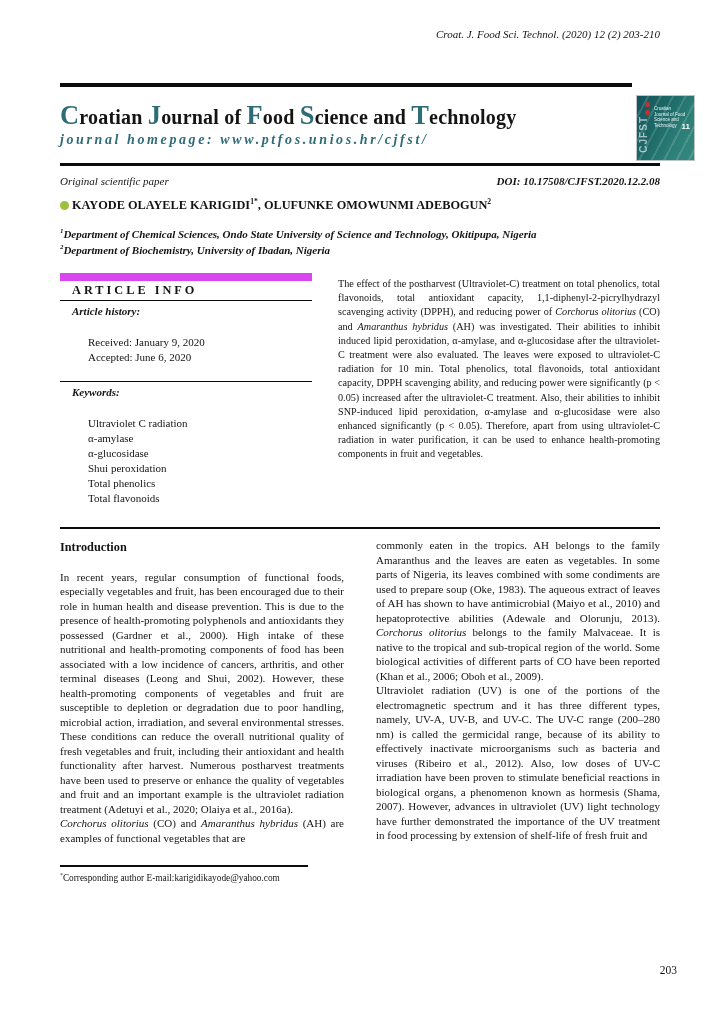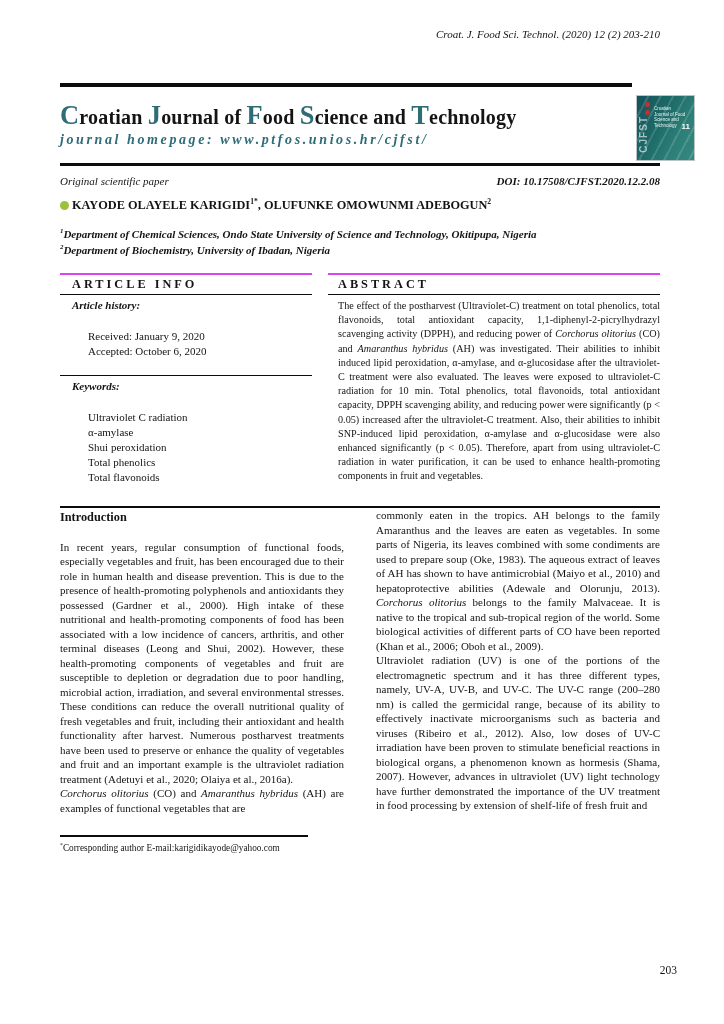--- a/index.html
+++ b/index.html
@@ -52,36 +52,36 @@
   .meta .doi{font-weight:bold;}
 
   .article-title{margin-top:15px;font-size:16px;font-weight:bold;line-height:21px;}
   .authors{margin-top:11px;font-weight:bold;font-size:12.3px;display:flex;align-items:center;text-align:right;}
   .orcid{display:inline-block;width:9px;height:9px;border-radius:50%;background:var(--orcid);margin-right:3px;flex:0 0 auto;}
   .affs{margin-top:14px;font-size:11px;font-style:italic;font-weight:bold;line-height:15.5px;}
   .affs p{margin:0;}
 
   .info-grid{display:grid;grid-template-columns:252px 1fr;column-gap:16px;margin-top:15px;}
   .col-head{
-    border-top:2px solid #d946ef;border-bottom:1.6px solid #0c0c0c;
+    border-top:8px solid #d946ef;border-bottom:1.6px solid #0c0c0c;
     font-weight:bold;font-size:12.3px;letter-spacing:3px;padding:2px 0 2px 12px;
   }
   .info-body{padding:3px 0 0 12px;font-size:11px;line-height:15px;}
   .label{font-weight:bold;font-style:italic;margin:0;}
   .plainlist{margin:16px;padding:0;list-style:none;}
   .plainlist li{margin:0;}
   .kw-sep{border-top:1.4px solid #0c0c0c;margin:5px 0 0 0;}
   .kw-block{padding:3px 0 0 12px;font-size:11px;line-height:15px;}
   .abs-text{padding:4px 0 0 10px;text-align:justify;font-size:10.2px;line-height:14.2px;margin:0;}
   .abs-head{padding-left:10px;}
 
   .rule-c{height:2.2px;background:#0c0c0c;margin-top:5px;width:600px;}
 
   .body-grid{
-    display:grid;grid-template-columns:1fr 1fr;column-gap:32px;
+    display:grid;grid-template-columns:1fr 1fr;column-gap:32px;margin-top:9px;
     font-size:11px;line-height:14.5px;text-align:justify;
   }
   .sec-head{font-size:12.3px;font-weight:bold;margin:2px 0 15px 0;text-align:left;}
   .body-par{margin:0;}
 
   .footnote{margin-top:20px;}
   .footnote-rule{width:248px;height:1.6px;background:#0c0c0c;}
   .footnote-text{font-size:9.3px;margin:4px 0 0 0;text-align:left;}
 
   .pageno{position:absolute;top:964px;right:47px;font-size:11.5px;}
@@ -126,38 +126,38 @@
     </div>
 
     <div class="info-grid">
 
       <div class="info-col">
         <div class="col-head">ARTICLE INFO</div>
         <div class="info-body">
           <p class="label">Article history:</p>
           <ul class="plainlist">
               <li>Received: January 9, 2020</li>
-              <li>Accepted: October 6, 2020</li>
+              <li>Accepted: June 6, 2020</li>
             </ul>
         </div>
         <div class="kw-sep"></div>
         <div class="kw-block">
           <p class="label">Keywords:</p>
           <ul class="plainlist">
               <li>Ultraviolet C radiation</li>
               <li>α-amylase</li>
+              <li>α-glucosidase</li>
               <li>Shui peroxidation</li>
               <li>Total phenolics</li>
               <li>Total flavonoids</li>
             </ul>
         </div>
       </div>
 
       <div class="abs-col">
-        <div class="col-head abs-head">ABSTRACT</div>
         <p class="abs-text"><span>The effect of the postharvest (Ultraviolet-C) treatment on total phenolics, total flavonoids, total antioxidant capacity, 1,1-diphenyl-2-picrylhydrazyl scavenging activity (DPPH), and reducing power of </span><span class="it">Corchorus olitorius</span><span> (CO) and </span><span class="it">Amaranthus hybridus</span><span> (AH) was investigated. Their abilities to inhibit induced lipid peroxidation, α-amylase, and α-glucosidase after the ultraviolet-C treatment were also evaluated. The leaves were exposed to ultraviolet-C radiation for 10 min. Total phenolics, total flavonoids, total antioxidant capacity, DPPH scavenging ability, and reducing power were significantly (p &lt; 0.05) increased after the ultraviolet-C treatment. Also, their abilities to inhibit SNP-induced lipid peroxidation, α-amylase and α-glucosidase were also enhanced significantly (p &lt; 0.05). Therefore, apart from using ultraviolet-C radiation in water purification, it can be used to enhance health-promoting components in fruit and vegetables.</span></p>
       </div>
 
     </div>
 
     <div class="rule-c"></div>
 
     <div class="body-grid">
 
       <div class="col-left">

